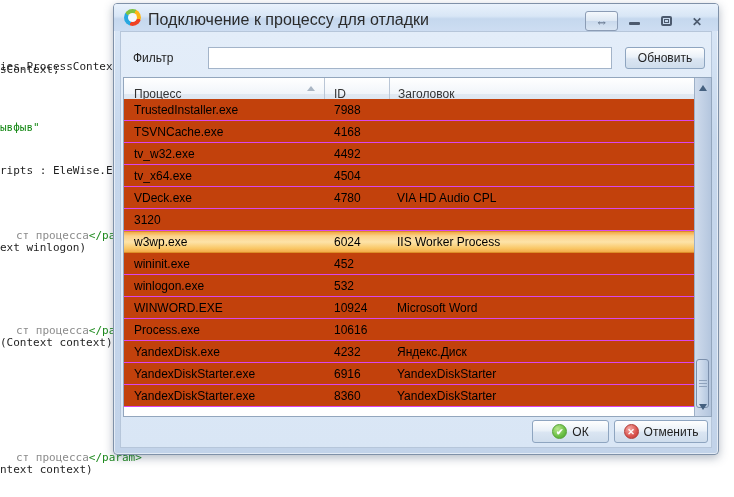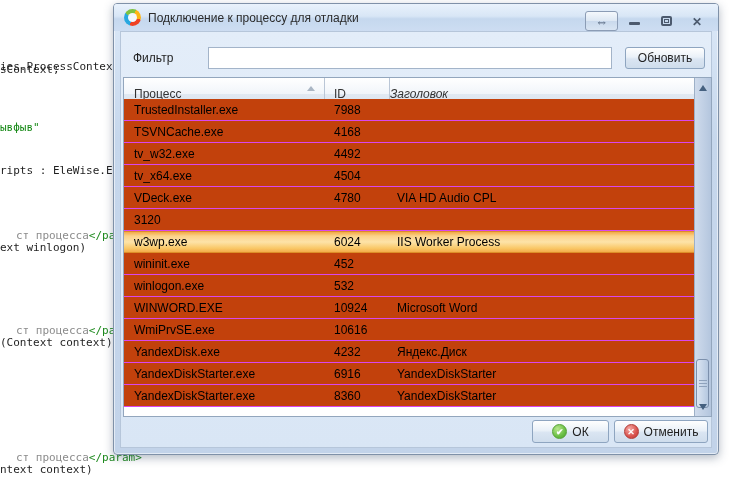--- a/index.html
+++ b/index.html
@@ -24,21 +24,21 @@
           box-shadow:inset 0 0 0 1px rgba(255,255,255,.55), 0 3px 10px rgba(40,60,90,.35);
           box-sizing:border-box;}
   .titlebar{position:absolute;left:0;top:0;right:0;height:27px;
             background:linear-gradient(180deg,#e9f2fc 0%,#d8e6f6 45%,#c5d8ee 55%,#cdddf2 100%);
             border-radius:3px 3px 0 0;}
   .app-icon{position:absolute;left:10px;top:5px;width:17px;height:17px;border-radius:50%;
             background:conic-gradient(from 200deg,#29a8e0 0deg 100deg,#7dc242 100deg 185deg,
                        #fdb515 185deg 265deg,#ef4123 265deg 360deg);}
   .app-icon::after{content:"";position:absolute;left:4px;top:4px;width:9px;height:9px;
                    background:#f2f7fc;border-radius:50%;}
-  .title{position:absolute;left:34px;top:7px;font-size:12px;color:#2b2b2b;}
+  .title{position:absolute;left:34px;top:7px;font-size:16px;color:#2b2b2b;}
 
   .wbtn{position:absolute;display:flex;align-items:center;justify-content:center;
         color:#4c5a6e;cursor:default;}
   .wbtn.swap{left:471px;top:7px;width:33px;height:20px;border:1px solid #8b9cb5;border-radius:3px;
         background:linear-gradient(180deg,#f4f8fc,#dce7f3 50%,#c9d9ec 51%,#d9e5f3);
         box-sizing:border-box;}
   .swap-glyph::before{content:"\21D4";font-size:13px;color:#3d4f68;}
   .wbtn.minimize{left:509px;top:9px;width:22px;height:16px;}
   .min-glyph{width:11px;height:3px;background:#4c5a6e;border-radius:1px;margin-top:4px;}
   .wbtn.restore{left:541px;top:8px;width:22px;height:17px;}
@@ -67,21 +67,21 @@
   
   .table{position:absolute;left:2px;top:45px;width:589px;height:340px;background:#ffffff;
          border:1px solid #93a6bd;box-sizing:border-box;}
   .thead{position:absolute;left:0;top:0;right:17px;height:32px;display:flex;
          background:linear-gradient(180deg,#ffffff,#f1f5fa 50%,#e1e9f2 51%,#d8e2ee);
          border-bottom:1px solid #96a8be;box-sizing:border-box;}
   .th{display:flex;align-items:center;font-size:12px;color:#333;box-sizing:border-box;
       position:relative;}
   .th-process{width:200px;padding-left:10px;}
   .th-id{width:65px;padding-left:9px;border-left:1px solid #bac6d6;}
-  .th-title{flex:1;padding-left:0;border-left:1px solid #bac6d6;font-style:italic;}
+  .th-title{flex:1;padding-left:8px;border-left:1px solid #bac6d6;}
   .sort-asc{position:absolute;right:9px;top:8px;width:0;height:0;
             border-left:4px solid transparent;border-right:4px solid transparent;
             border-bottom:5px solid #aab6c4;}
 
   .tbody{position:absolute;left:0;top:21px;right:17px;}
   .tr{display:flex;height:22px;border-bottom:1px solid #d946ef;box-sizing:border-box;
       align-items:center;background:#c2410c;}
   .tr.sel{background:linear-gradient(180deg,#f3a948 0%,#fbd289 20%,#fde3a8 50%,#f9c766 82%,#f4ab4a 100%);
           border-top:1px solid #dd8e28;border-bottom:1px solid #dd8e28;}
   .td{font-size:12px;color:#000;white-space:nowrap;overflow:hidden;box-sizing:border-box;}
@@ -217,21 +217,21 @@
           <div class="td c1">winlogon.exe</div>
           <div class="td c2">532</div>
           <div class="td c3"></div>
         </div>
         <div class="tr">
           <div class="td c1">WINWORD.EXE</div>
           <div class="td c2">10924</div>
           <div class="td c3">Microsoft Word</div>
         </div>
         <div class="tr">
-          <div class="td c1">WmiPrvSE.exe</div>
+          <div class="td c1">Process.exe</div>
           <div class="td c2">10616</div>
           <div class="td c3"></div>
         </div>
         <div class="tr">
           <div class="td c1">YandexDisk.exe</div>
           <div class="td c2">4232</div>
           <div class="td c3">Яндекс.Диск</div>
         </div>
         <div class="tr">
           <div class="td c1">YandexDiskStarter.exe</div>

